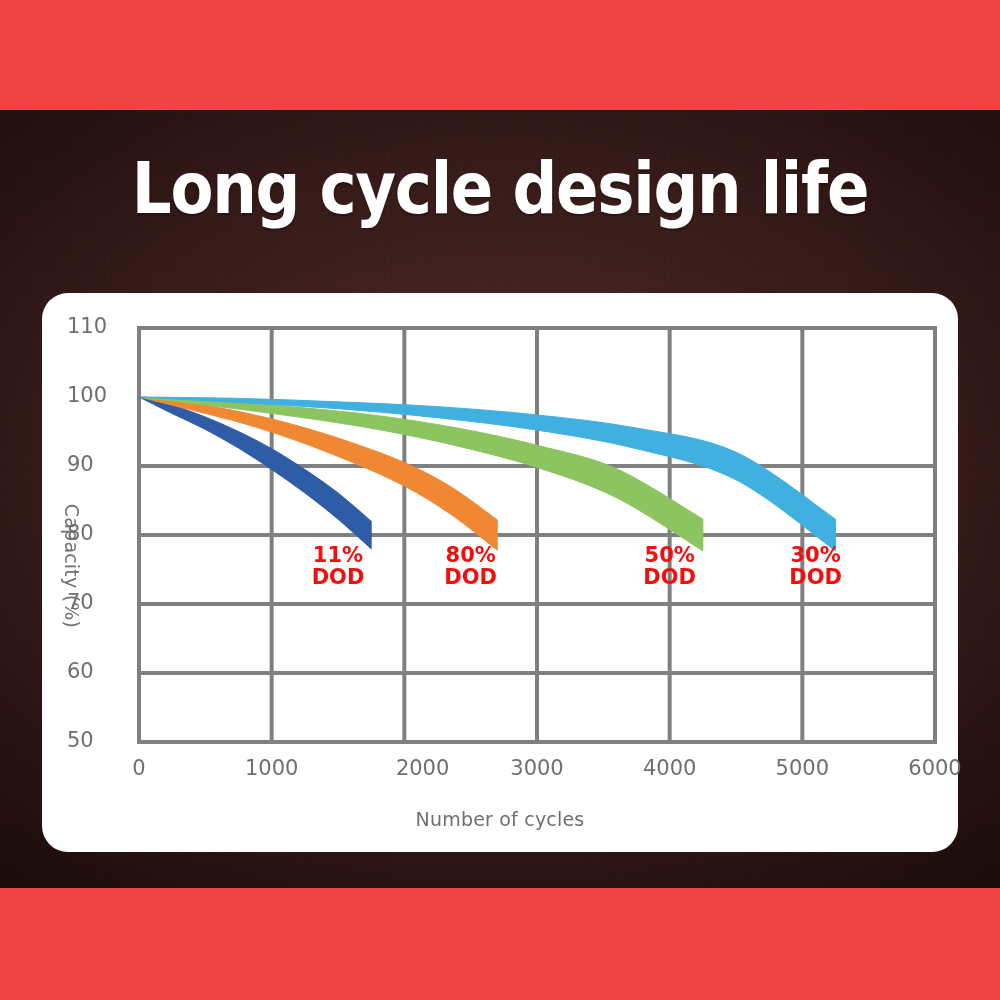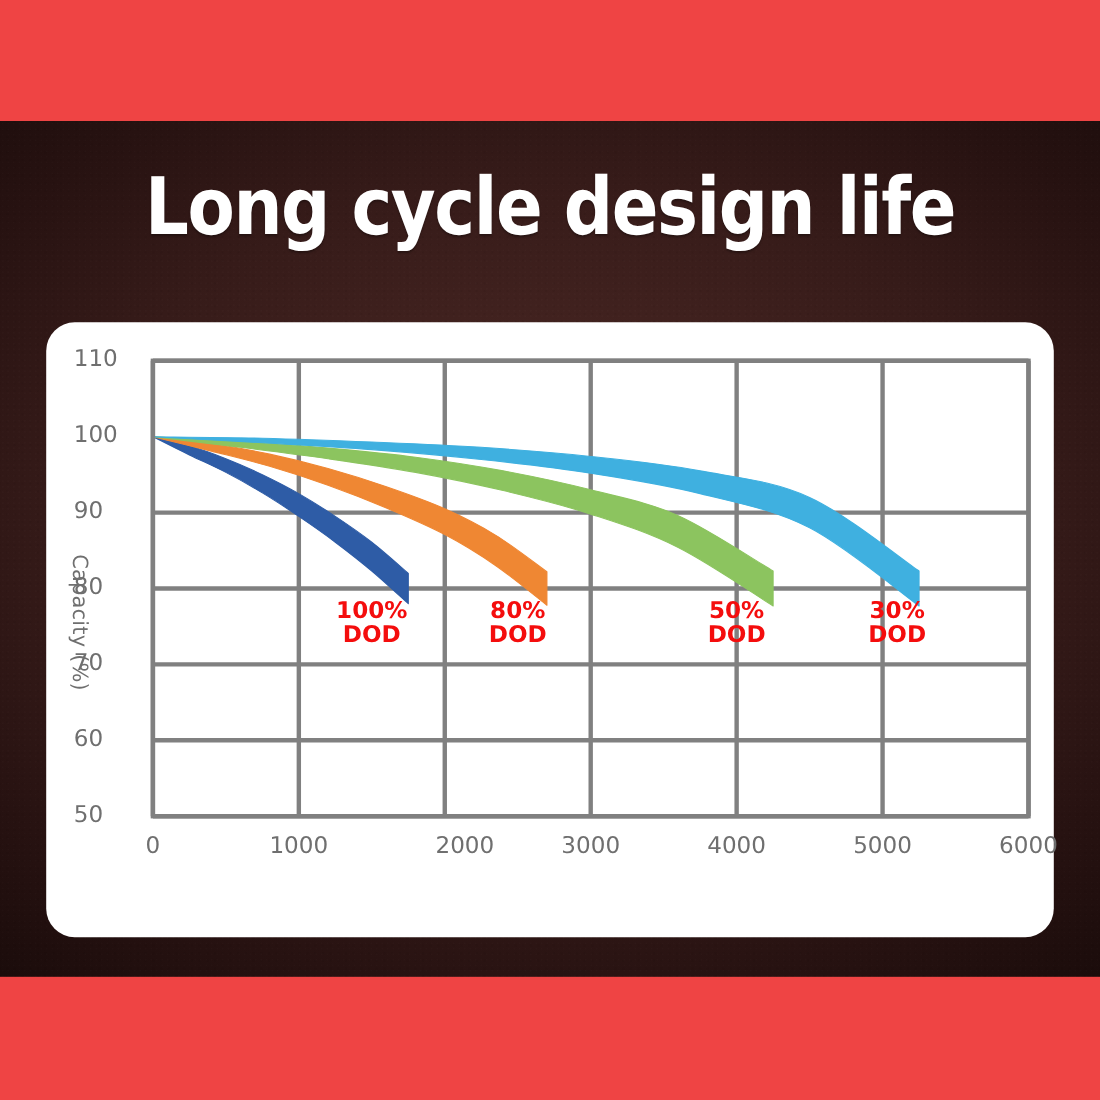--- a/index.html
+++ b/index.html
@@ -174,41 +174,42 @@
             <path d="M 97.00 104.00 C 102.53 105.38, 119.11 108.95, 130.17 112.28 C 141.22 115.62, 152.28 119.64, 163.33 124.01 C 174.39 128.38, 185.44 133.21, 196.50 138.50 C 207.56 143.79, 218.61 149.43, 229.67 155.75 C 240.72 162.07, 251.78 169.09, 262.83 176.45 C 273.89 183.81, 284.94 191.29, 296.00 199.91 C 307.06 208.54, 323.64 223.49, 329.17 228.20 L 329.17 255.80 C 323.64 250.85, 307.06 235.44, 296.00 226.13 C 284.94 216.81, 273.89 208.19, 262.83 199.91 C 251.78 191.63, 240.72 183.92, 229.67 176.45 C 218.61 168.97, 207.56 161.73, 196.50 155.06 C 185.44 148.39, 174.39 142.18, 163.33 136.43 C 152.28 130.68, 141.22 125.97, 130.17 120.56 C 119.11 115.16, 102.53 106.76, 97.00 104.00 Z" fill="#2e5ca6" stroke="#2e5ca6" stroke-width="1" stroke-linejoin="round"></path>
             <path d="M 97.00 104.00 C 105.84 105.04, 132.38 107.57, 150.07 110.21 C 167.76 112.86, 185.44 116.08, 203.13 119.87 C 220.82 123.67, 238.51 128.04, 256.20 132.98 C 273.89 137.93, 291.58 143.44, 309.27 149.54 C 326.96 155.63, 345.75 162.19, 362.33 169.55 C 378.92 176.91, 393.29 184.15, 408.77 193.70 C 424.24 203.25, 447.46 221.30, 455.20 226.82 L 455.20 257.18 C 447.46 251.20, 424.24 232.00, 408.77 221.30 C 393.29 210.60, 378.92 201.75, 362.33 193.01 C 345.75 184.27, 326.96 176.34, 309.27 168.86 C 291.58 161.39, 273.89 154.49, 256.20 148.16 C 238.51 141.84, 220.82 136.09, 203.13 130.91 C 185.44 125.74, 167.76 121.60, 150.07 117.11 C 132.38 112.63, 105.84 106.19, 97.00 104.00 Z" fill="#ef8733" stroke="#ef8733" stroke-width="1" stroke-linejoin="round"></path>
             <path d="M 97.00 104.00 C 110.27 104.69, 150.07 106.41, 176.60 108.14 C 203.13 109.86, 229.67 111.93, 256.20 114.35 C 282.73 116.76, 309.27 119.18, 335.80 122.63 C 362.33 126.08, 388.87 130.11, 415.40 135.05 C 441.93 140.00, 468.47 145.52, 495.00 152.30 C 521.53 159.09, 546.96 163.46, 574.60 175.76 C 602.24 188.07, 646.46 217.74, 660.83 226.13 L 660.83 257.87 C 646.46 249.01, 602.24 218.65, 574.60 204.74 C 546.96 190.82, 521.53 183.00, 495.00 174.38 C 468.47 165.75, 441.93 159.31, 415.40 152.99 C 388.87 146.66, 362.33 141.26, 335.80 136.43 C 309.27 131.60, 282.73 127.81, 256.20 124.01 C 229.67 120.22, 203.13 117.00, 176.60 113.66 C 150.07 110.33, 110.27 105.61, 97.00 104.00 Z" fill="#8cc45f" stroke="#8cc45f" stroke-width="1" stroke-linejoin="round"></path>
             <path d="M 97.00 104.00 C 113.58 104.23, 163.33 104.58, 196.50 105.38 C 229.67 106.18, 262.83 107.45, 296.00 108.83 C 329.17 110.21, 362.33 111.48, 395.50 113.66 C 428.67 115.85, 461.83 118.37, 495.00 121.94 C 528.17 125.50, 561.33 128.84, 594.50 135.05 C 627.67 141.26, 660.83 144.02, 694.00 159.20 C 727.17 174.38, 776.92 214.97, 793.50 226.13 L 793.50 257.87 C 776.92 246.03, 727.17 203.82, 694.00 186.80 C 660.83 169.78, 627.67 164.03, 594.50 155.75 C 561.33 147.47, 528.17 142.29, 495.00 137.12 C 461.83 131.94, 428.67 128.26, 395.50 124.70 C 362.33 121.14, 329.17 118.26, 296.00 115.73 C 262.83 113.20, 229.67 111.47, 196.50 109.52 C 163.33 107.56, 113.58 104.92, 97.00 104.00 Z" fill="#3fb0e0" stroke="#3fb0e0" stroke-width="1" stroke-linejoin="round"></path>
           </g>
           <rect x="97" y="35" width="796" height="414" fill="none" stroke="#808080" stroke-width="4"></rect>
         </svg>
 
       <div class="axis-title" id="yaxis-title">Capacity (%)</div>
 
+      <div class="axis-title" id="xaxis-title">Number of cycles</div>
 
       <div id="ytick-layer">
           <div class="tick-label ytick" style="left: 25px; top: 435px;">50</div>
           <div class="tick-label ytick" style="left: 25px; top: 366px;">60</div>
           <div class="tick-label ytick" style="left: 25px; top: 297px;">70</div>
           <div class="tick-label ytick" style="left: 25px; top: 228px;">80</div>
           <div class="tick-label ytick" style="left: 25px; top: 159px;">90</div>
           <div class="tick-label ytick" style="left: 25px; top: 90px;">100</div>
           <div class="tick-label ytick" style="left: 25px; top: 21px;">110</div>
         </div>
       <div id="xtick-layer">
           <div class="tick-label xtick" style="left: 52px; top: 463px;">0</div>
           <div class="tick-label xtick" style="left: 184.667px; top: 463px;">1000</div>
           <div class="tick-label xtick" style="left: 317.333px; top: 463px; text-align: right;">2000</div>
           <div class="tick-label xtick" style="left: 450px; top: 463px;">3000</div>
           <div class="tick-label xtick" style="left: 582.667px; top: 463px;">4000</div>
           <div class="tick-label xtick" style="left: 715.333px; top: 463px;">5000</div>
           <div class="tick-label xtick" style="left: 848px; top: 463px;">6000</div>
         </div>
       <div id="dod-layer">
-          <div class="dod-label" style="left: 236px; top: 251.05px; color: rgb(244, 13, 13);">100%
+          <div class="dod-label" style="left: 236px; top: 251.05px; color: rgb(244, 13, 13);">11%
 DOD</div>
           <div class="dod-label" style="left: 368.667px; top: 251.05px; color: rgb(244, 13, 13);">80%
 DOD</div>
           <div class="dod-label" style="left: 567.667px; top: 251.05px; color: rgb(244, 13, 13);">50%
 DOD</div>
           <div class="dod-label" style="left: 713.6px; top: 251.05px; color: rgb(244, 13, 13); text-align: center;">30%
 DOD</div>
         </div>
 
     </div>

